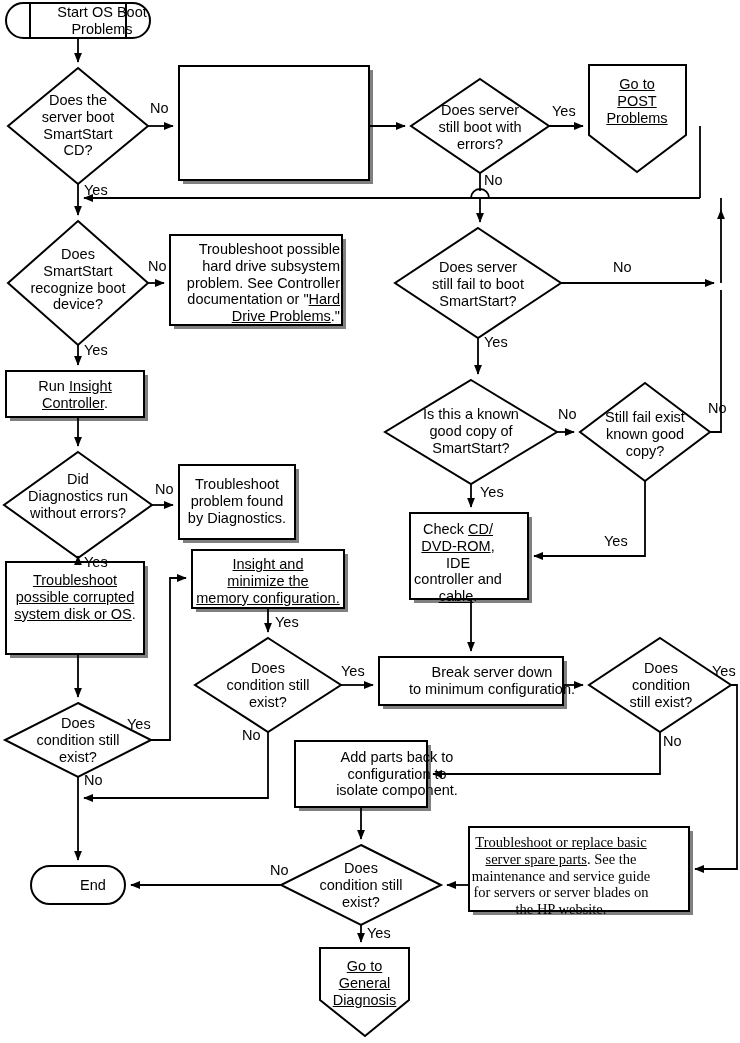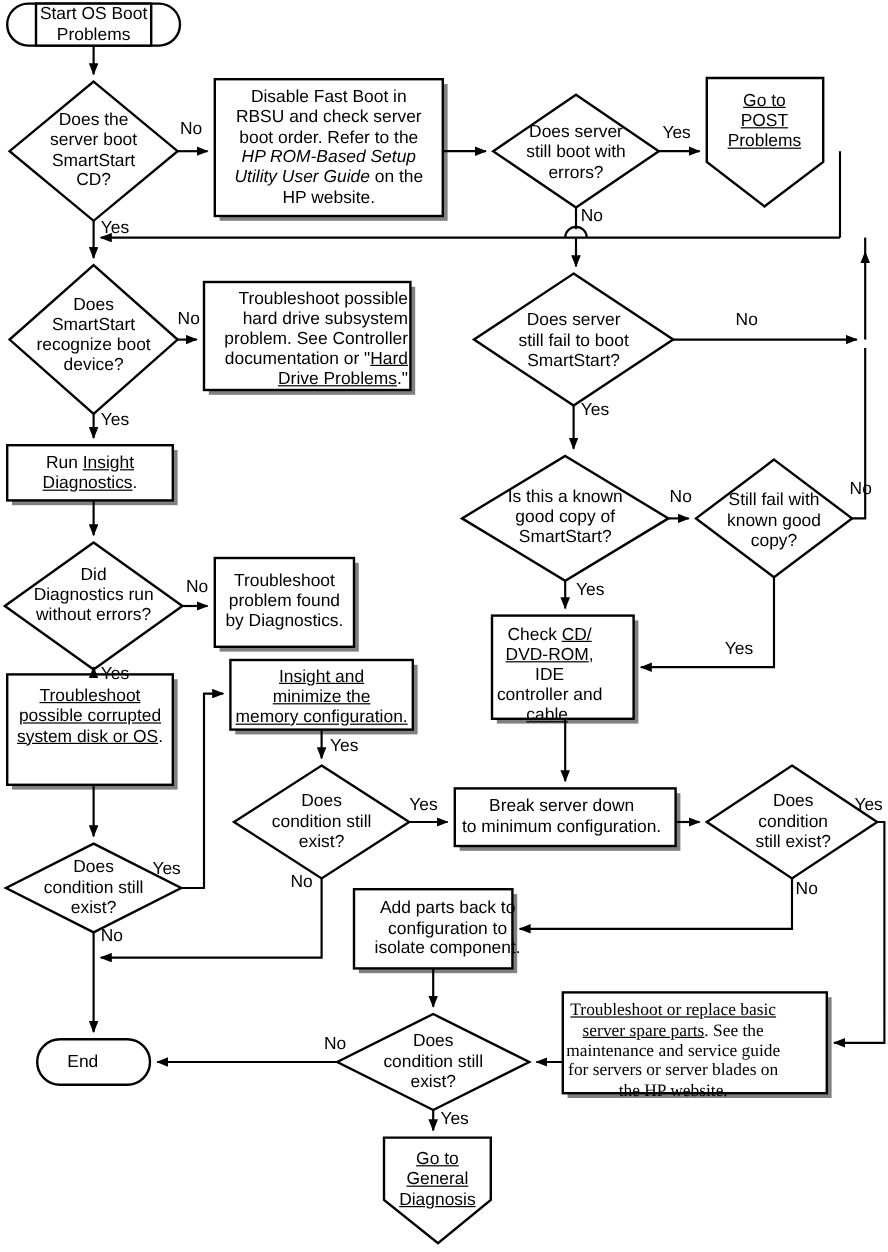--- a/index.html
+++ b/index.html
@@ -4,21 +4,21 @@
 <style>
   html,body{margin:0;padding:0;background:#ffffff;}
   body{font-family:"Liberation Sans","DejaVu Sans",sans-serif;}
   #chart{position:relative;width:740px;height:1043px;background:#fff;overflow:hidden;}
   #chart svg{position:absolute;left:0;top:0;width:740px;height:1043px;}
   .lbl{position:absolute;font-size:14.5px;line-height:1.16;color:#000;text-align:center;
        white-space:pre-line;z-index:5;pointer-events:none;}
   .elbl{position:absolute;font-size:14.5px;color:#000;z-index:6;}
   .u{text-decoration:underline;}
   .it{font-style:italic;}
-  .ctr{display:flex;align-items:center;justify-content:center;}
+  .ctr{display:flex;align-items:center;justify-content:center;padding-left:24px;}
 </style>
 </head>
 <body>
 
 <div id="chart">
 
 <svg viewBox="0 0 740 1043" xmlns="http://www.w3.org/2000/svg">
   <defs>
     <marker id="ar" markerWidth="10" markerHeight="8" refX="9.2" refY="4" orient="auto" markerUnits="userSpaceOnUse">
       <path d="M0,0 L10,4 L0,8 z" fill="#000"></path>
@@ -244,46 +244,45 @@
 </svg>
 
 <div class="lbl ctr" style="left:6px;top:3px;width:144px;height:35px;"><span>Start OS Boot
 Problems</span></div>
 
 <div class="lbl" style="left:18px;top:92px;width:120px;"><span>Does the
 server boot
 SmartStart
 CD?</span></div>
 
-<div class="lbl" style="left:181px;top:73px;width:186px;"><span>Disable Fast Boot in</span><br><span>RBSU and check server</span><br><span>boot order. Refer to the</span><br><span class="it">HP ROM-Based Setup</span><br><span class="it">Utility User Guide</span><span> on the</span><br><span>HP website.</span></div>
 
 <div class="lbl" style="left:420px;top:102px;width:120px;"><span>Does server
 still boot with
 errors?</span></div>
 
 <div class="lbl" style="left:590px;top:76px;width:94px;"><span class="u">Go to </span><br><span class="u">POST </span><br><span class="u">Problems</span></div>
 
 <div class="lbl" style="left:14px;top:246px;width:128px;"><span>Does
 SmartStart
 recognize boot
 device?</span></div>
 
 <div class="lbl" style="left:172px;top:241px;width:168px;text-align:right;"><span>Troubleshoot possible</span><br><span>hard drive subsystem</span><br><span>problem. See Controller</span><br><span>documentation or "</span><span class="u">Hard </span><br><span class="u">Drive Problems</span><span>."</span></div>
 
 <div class="lbl" style="left:408px;top:259px;width:140px;"><span>Does server
 still fail to boot
 SmartStart?</span></div>
 
-<div class="lbl" style="left:8px;top:378px;width:134px;"><span>Run </span><span class="u">Insight </span><br><span class="u">Diagnostics</span><span>.</span></div>
+<div class="lbl" style="left:8px;top:378px;width:134px;"><span>Run </span><span class="u">Insight </span><br><span class="u">Controller</span><span>.</span></div>
 
 <div class="lbl" style="left:401px;top:406px;width:140px;"><span>Is this a known
 good copy of
 SmartStart?</span></div>
 
-<div class="lbl" style="left:592px;top:409px;width:106px;"><span>Still fail with
+<div class="lbl" style="left:592px;top:409px;width:106px;"><span>Still fail exist
 known good
 copy?</span></div>
 
 <div class="lbl" style="left:8px;top:471px;width:140px;"><span>Did
 Diagnostics run
 without errors?</span></div>
 
 <div class="lbl" style="left:181px;top:476px;width:112px;"><span>Troubleshoot
 problem found
 by Diagnostics.</span></div>

